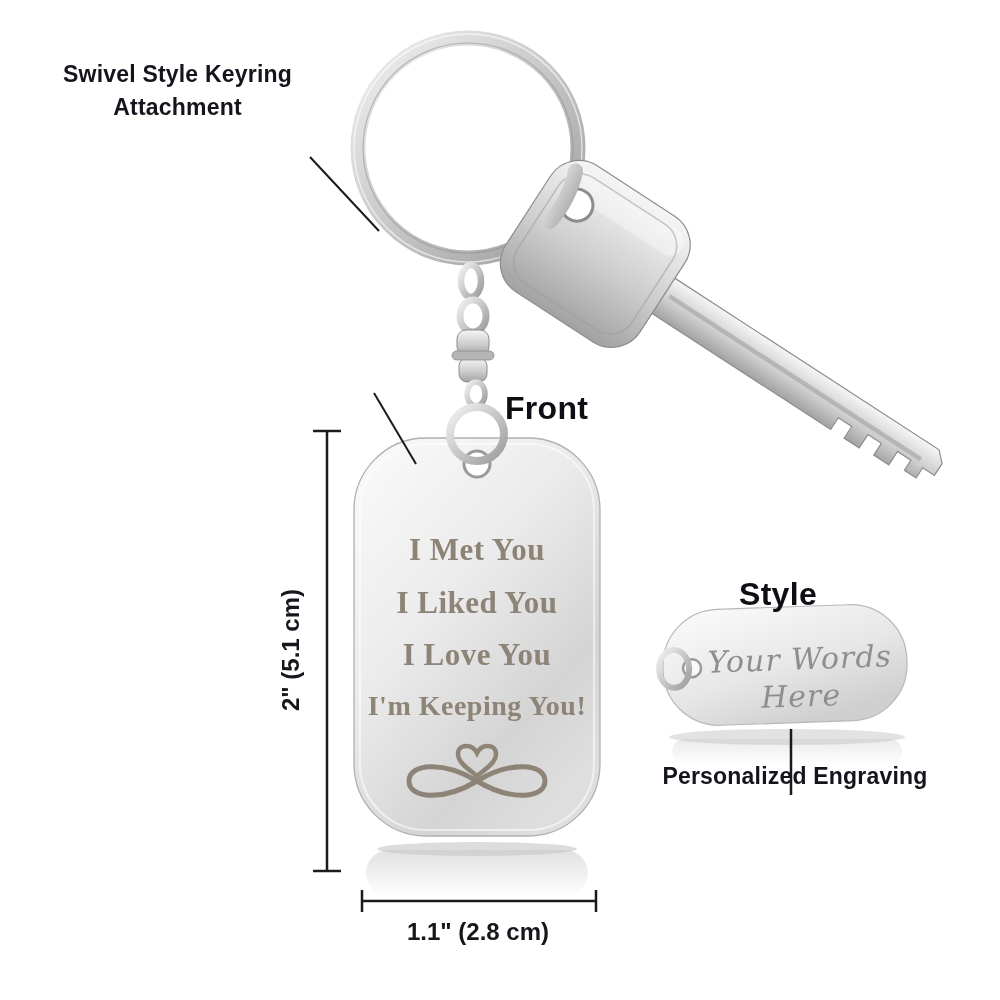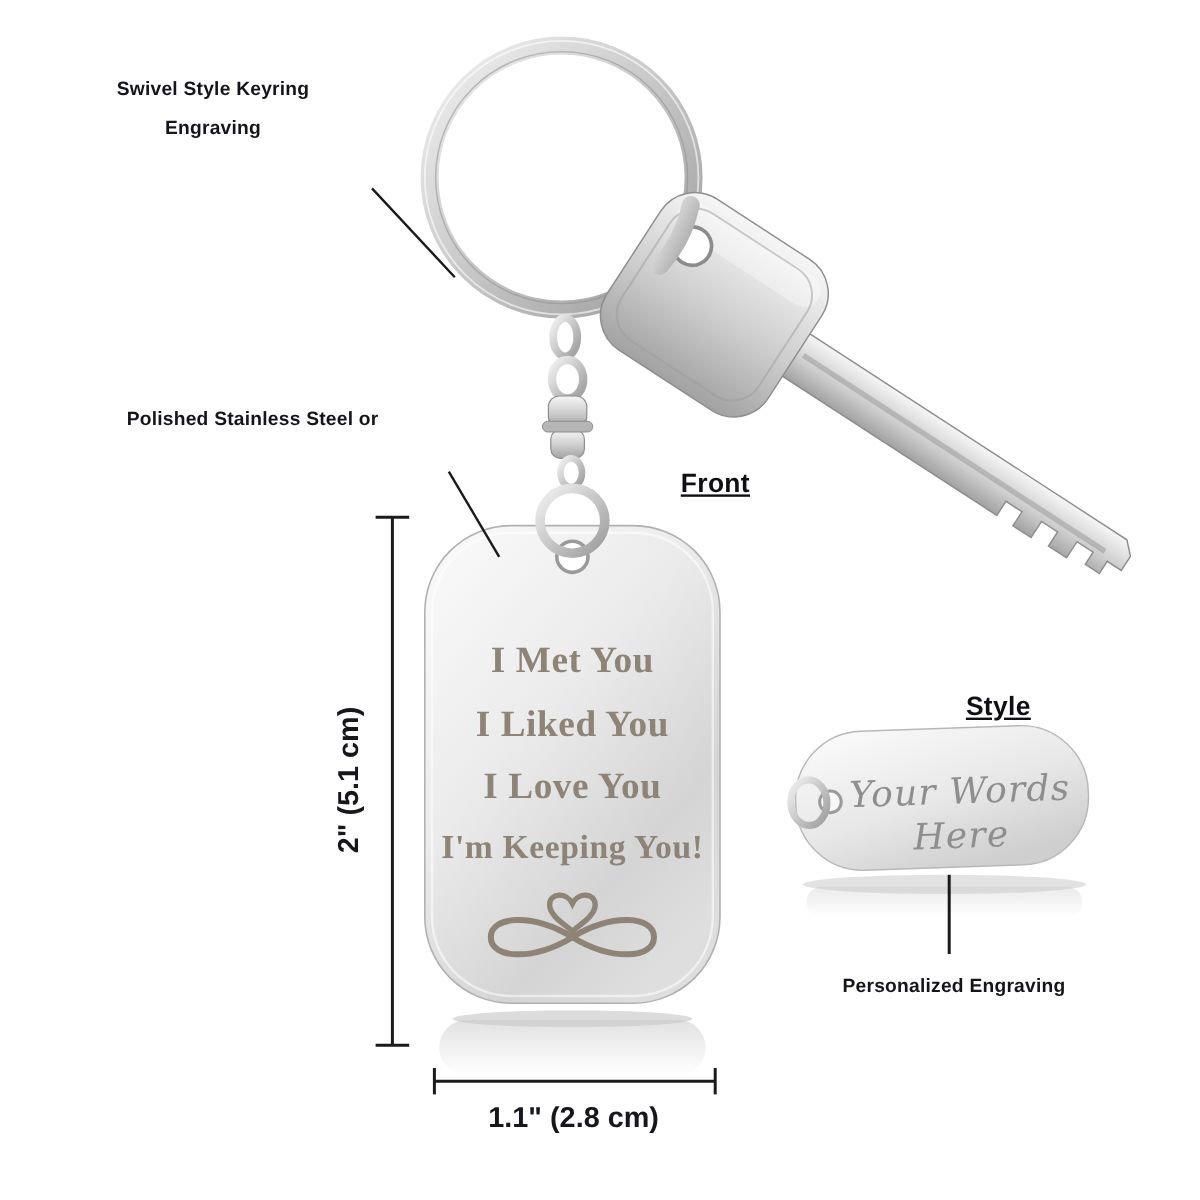--- a/index.html
+++ b/index.html
@@ -1,21 +1,21 @@
 <!DOCTYPE html>
 <html><head>
 <meta charset="utf-8">
 <style>
   * { margin:0; padding:0; box-sizing:border-box; }
   html,body { width:1000px; height:1000px; }
   body { background:#ffffff; font-family:"Liberation Sans", sans-serif; position:relative; overflow:hidden; }
   .stage { position:absolute; inset:0; width:1000px; height:1000px; }
   svg.art { position:absolute; left:0; top:0; }
-  .note { position:absolute; text-align:center; color:#14141c; font-size:16px; line-height:33px; font-weight:600; letter-spacing:0.2px; }
-  .big-label { position:absolute; text-align:right; color:#0e0e14; font-size:22px; font-weight:700; letter-spacing:0.3px;text-decoration:underline; }
+  .note { position:absolute; text-align:center; color:#14141c; font-size:23px; line-height:33px; font-weight:600; letter-spacing:0.2px; }
+  .big-label { position:absolute; text-align:left; color:#0e0e14; font-size:32px; font-weight:700; letter-spacing:0.3px; }
   .dim-label { position:absolute; text-align:center; color:#16161c; font-size:24px; font-weight:600; }
   .rot90 { transform:rotate(-90deg); }
   .engrave { font-family:"Liberation Serif", serif; font-weight:700; letter-spacing:0.5px; }
   .script-engrave { font-family:"DejaVu Serif", serif; font-style:italic; letter-spacing:1px; }
   .note div { white-space:nowrap; }
 </style>
 </head>
 <body>
 
 <div class="stage">
@@ -119,32 +119,31 @@
 
     <g stroke="#1b1b1b" stroke-width="2.5">
       <line x1="362" y1="901" x2="596" y2="901"></line>
       <line x1="362" y1="890" x2="362" y2="912"></line>
       <line x1="596" y1="890" x2="596" y2="912"></line>
     </g>
   </svg>
 
   <div class="note" style="left:25px; top:58px; width:305px;">
     <div>Swivel Style Keyring</div>
-    <div>Engraving</div>
+    <div>Attachment</div>
   </div>
 
   <div class="note" style="left:38px; top:333px; width:345px;">
-    <div>Polished Stainless Steel or</div>
   </div>
 
   <div class="big-label" style="left:505px; top:390px; width:120px;">Front</div>
 
   <div class="big-label" style="left:739px; top:576px; width:120px;">Style</div>
 
-  <div class="note" style="left:620px; top:807px; width:350px; line-height:32px;">
+  <div class="note" style="left:620px; top:760px; width:350px; line-height:32px;">
     <div>Personalized Engraving</div>
   </div>
 
   <div class="dim-label rot90" style="left:183px; top:634px; width:220px; height:32px;">2" (5.1 cm)</div>
 
   <div class="dim-label" style="left:348px; top:918px; width:260px;">1.1" (2.8 cm)</div>
 
 </div>
 
 </body></html>

